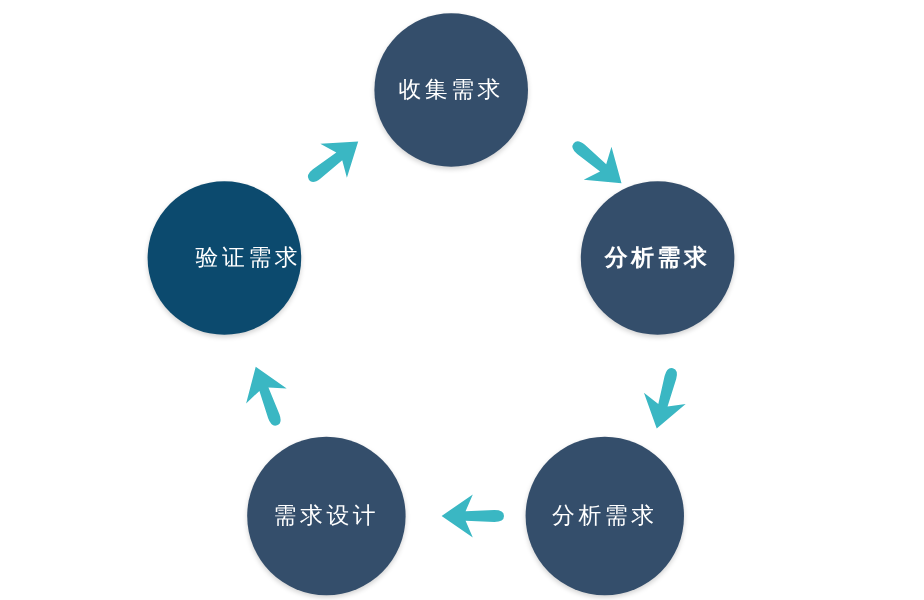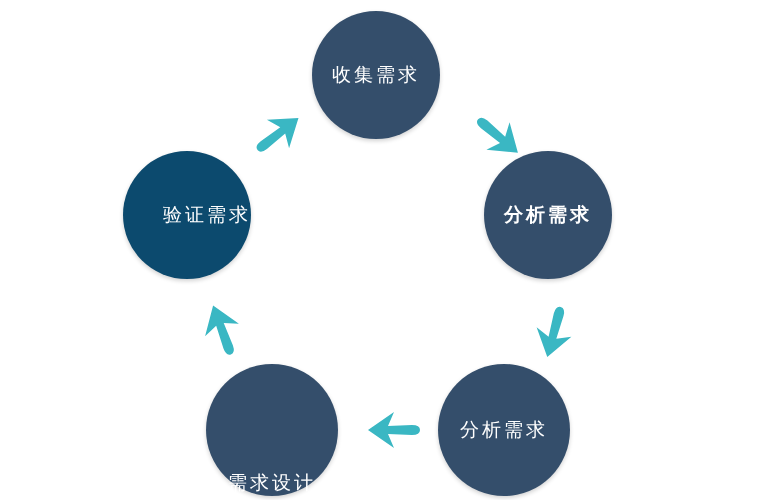--- a/index.html
+++ b/index.html
@@ -19,21 +19,21 @@
 </div>
 
 <div class="node" style="left:484px; top:151px; width:128px; height:128px; background:#344e6b;font-weight:bold;">
   <span>分析需求</span>
 </div>
 
 <div class="node" style="left:438px; top:364px; width:132px; height:132px; background:#344e6b;">
   <span>分析需求</span>
 </div>
 
-<div class="node" style="left:206px; top:364px; width:132px; height:132px; background:#344e6b;align-items:flex-end;">
+<div class="node" style="left:206px; top:364px; width:132px; height:132px; background:#344e6b;">
   <span>需求设计</span>
 </div>
 
 <div class="node" style="left:123px; top:151px; width:128px; height:128px; background:#0c4a6e;justify-content:flex-end;">
   <span>验证需求</span>
 </div>
 
 <div class="arrow" style="left:468px; top:106px; transform:rotate(40deg);">
   <svg viewBox="0 0 60 60">
     <path d="M56 30 L30 12 L36 26 L12 25 Q4 25 4 30 Q4 35 12 35 L36 34 L30 48 Z" fill="#3ab7c3"></path>

